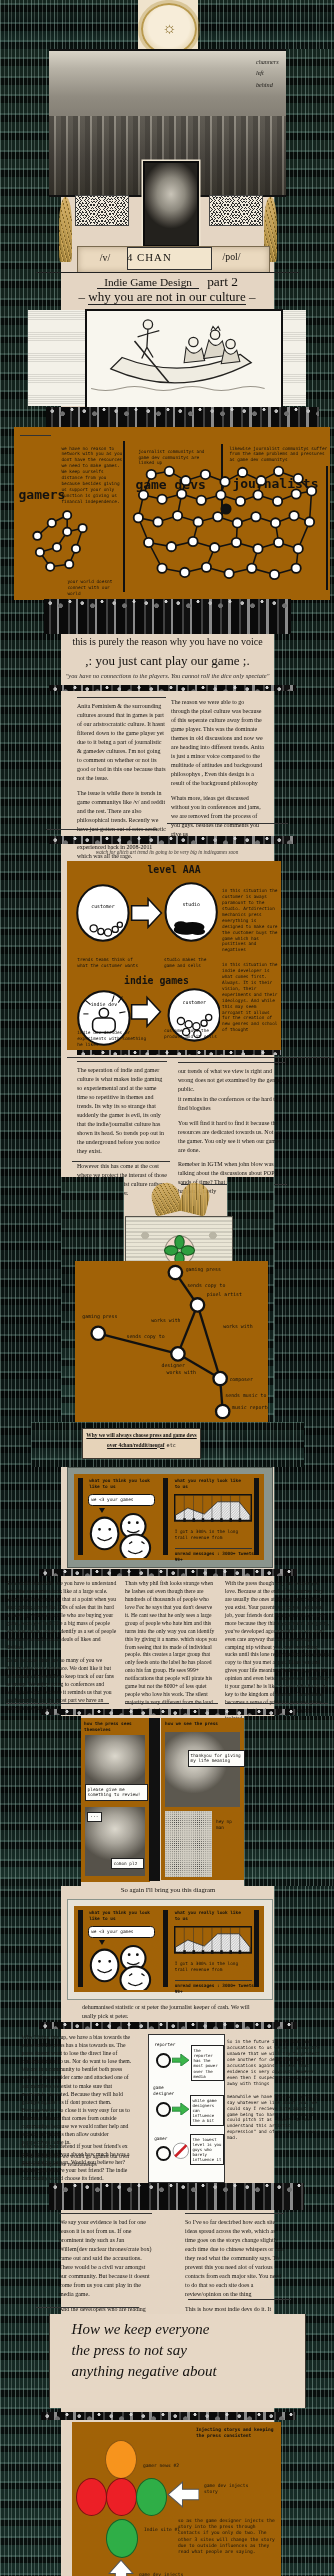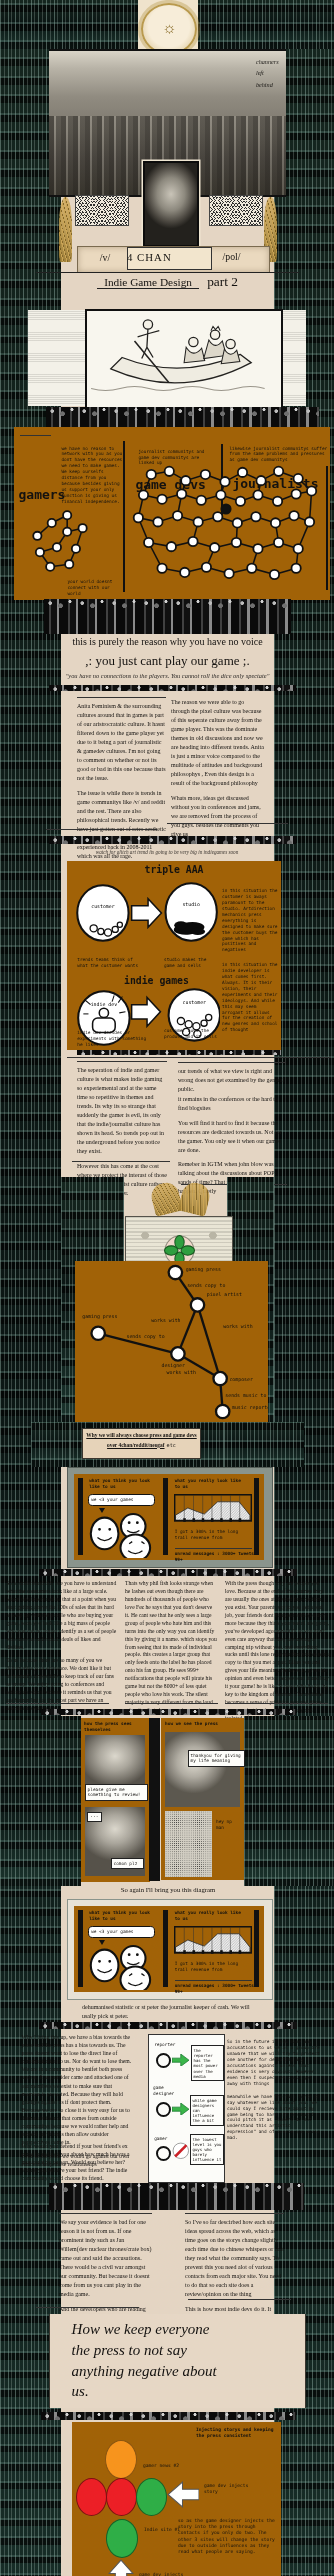--- a/index.html
+++ b/index.html
@@ -71,20 +71,23 @@
 
   <div class="abs" style="left:77px;top:246px;width:191px;height:25px;background:#ead9bf;border:0.5px solid #7a6a4f;box-shadow:inset 0 0 6.2px rgba(90,70,40,.35);"></div>
   <div class="abs serif" style="left:92px;top:252px;width:26px;font-size:9.8px;text-align:center;">/v/</div>
   <div class="abs" style="left:127px;top:247px;width:83px;height:20.6px;border:1.5px double #333;background:#f2e5cd;"></div>
   <div class="abs serif" style="left:127px;top:251px;width:83px;font-size:10.8px;letter-spacing:1px;">4 CHAN</div>
   <div class="abs serif" style="left:216px;top:251px;width:31px;font-size:9.8px;text-align:center;">/pol/</div>
 
   <div class="abs serif ctr" style="left:36px;top:272px;width:263px;font-size:11.3px;border-top:1px solid #222;padding-top:1px;">
     <span style="border-bottom:1px solid #222;padding:0 7.2px;">Indie Game Design</span>
     <span style="font-size:13.4px;padding-left:5.2px;">part 2</span>
+  </div>
+  <div class="abs serif ctr" style="left:46px;top:289px;width:242px;font-size:13px;">
+    – <span style="border-bottom:1px solid #222;">why you are not in our culture</span> –
   </div>
 
   <div class="abs" style="left:28px;top:310px;width:278px;height:96px;background:#f3f1e8;background-image:repeating-linear-gradient(0deg,rgba(60,60,55,.14) 0 0.5px,rgba(0,0,0,0) 0.5px 2.1px);"></div>
   <div class="abs" style="left:85px;top:309px;width:194px;height:98px;border:2.6px solid #101010;background:#f8f6ee;">
     <svg width="189" height="93" viewBox="0 0 366 180">
       <path d="M8,150 q28,8 56,0 q28,-8 56,0 q28,8 56,0 q28,-8 56,0 q28,8 56,0 q28,-8 56,0" stroke="#9a958a" fill="none" stroke-width="2"></path>
       <path d="M46,112 Q183,172 318,100 L297,84 Q180,134 68,90 Z" fill="#efece1" stroke="#232220" stroke-width="2.5"></path>
       <line x1="92" y1="58" x2="158" y2="138" stroke="#232220" stroke-width="3"></line>
       <circle cx="118" cy="26" r="9" fill="#f4f1e7" stroke="#232220" stroke-width="2.5"></circle>
       <path d="M118,35 L116,70 M98,50 L118,44 L140,38 M116,70 L106,92 M116,70 L128,90" stroke="#232220" stroke-width="2.5" fill="none"></path>
@@ -261,21 +264,21 @@
   <div class="abs serif s115" style="left:171px;top:698px;width:93px;">
     <p>The reason we were able to go through the pixel culture was because of this seperate culture away from the game player. This was the dominate themes in old discussions and now we are heading into different trends. Anita is just a minor voice compared to the multitude of attitudes and background philosophys , Even this design is a result of the background philosophy</p>
     <p>Whats more, ideas get discussed without you in conferences and jams, we are removed from the process of you guys. besides the comments you give us</p>
   </div>
   <div class="abs hr2" style="left:46px;top:829px;width:111px;"></div>
   <div class="abs hr2" style="left:167px;top:823px;width:121px;"></div>
   <div class="abs band" style="left:49px;top:836px;width:247px;height:8.2px;"></div>
   <div class="abs serif it ctr" style="left:77px;top:849px;width:180px;font-size:5.2px;color:#3a3530;">watch for glitch art trend its going to be very big in indiegames soon</div>
 
   <div class="abs panel" style="left:67px;top:861px;width:214px;height:189px;">
-    <div class="abs mono b ctr" style="left:0;top:3.1px;width:214px;font-size:9.8px;">triple AAA</div>
+    <div class="abs mono b ctr" style="left:0;top:3.1px;width:214px;font-size:9.8px;">level AAA</div>
     <svg class="abs" style="left:4.1px;top:14.4px;" width="149" height="78" viewBox="0 0 290 152">
       <ellipse cx="62" cy="74" rx="50" ry="54" fill="#fff" stroke="#111" stroke-width="4"></ellipse>
       <text x="62" y="64" text-anchor="middle" font-family="DejaVu Sans Mono,monospace" font-size="9.5">customer</text>
       <g fill="#fff" stroke="#111" stroke-width="2.5">
         <circle cx="44" cy="104" r="7"></circle>
           <circle cx="58" cy="110" r="6"></circle>
           <circle cx="72" cy="112" r="7"></circle>
           <circle cx="86" cy="106" r="6"></circle>
           <circle cx="95" cy="97" r="5"></circle>
       </g>
@@ -601,21 +604,20 @@
     <p>This is how most indie devs do it. It leads to the story changing and is healthy for everyone.</p>
   </div>
   <div class="abs hr2" style="left:36px;top:2307px;width:103px;"></div>
   <div class="abs hr2" style="left:188px;top:2299px;width:103px;"></div>
 
   <div class="abs" style="left:49px;top:2314px;width:255px;height:94px;border-left:1px solid #3a352e;border-right:1px solid #3a352e;background:#e6d7c5;">
     <div class="serif it" style="margin:5.2px 0 0 21.6px;font-size:15px;line-height:1.38;">
       <div>How we keep everyone</div>
       <div>the press to not say</div>
       <div>anything negative about</div>
-      <div>us.</div>
     </div>
   </div>
   <div class="abs band" style="left:41px;top:2412px;width:255px;height:8.2px;"></div>
 
   <div class="abs panel" style="left:72px;top:2422px;width:209px;height:171px;">
     <div class="abs mono b m9" style="left:124px;top:5.2px;width:81px;">Injecting storys and keeping the press consistent</div>
     <div class="abs circ" style="left:33px;top:17.5px;width:30px;height:37px;background:#f7941d;border:0.5px solid #8a5510;"></div>
     <div class="abs mono m9" style="left:71px;top:41px;width:52px;">gamer news #2</div>
     <div class="abs circ" style="left:4.1px;top:56px;width:29px;height:36px;background:#ec1f26;border:0.5px solid #7e1013;"></div>
     <div class="abs circ" style="left:34px;top:56px;width:29px;height:36px;background:#ec1f26;border:0.5px solid #7e1013;"></div>

